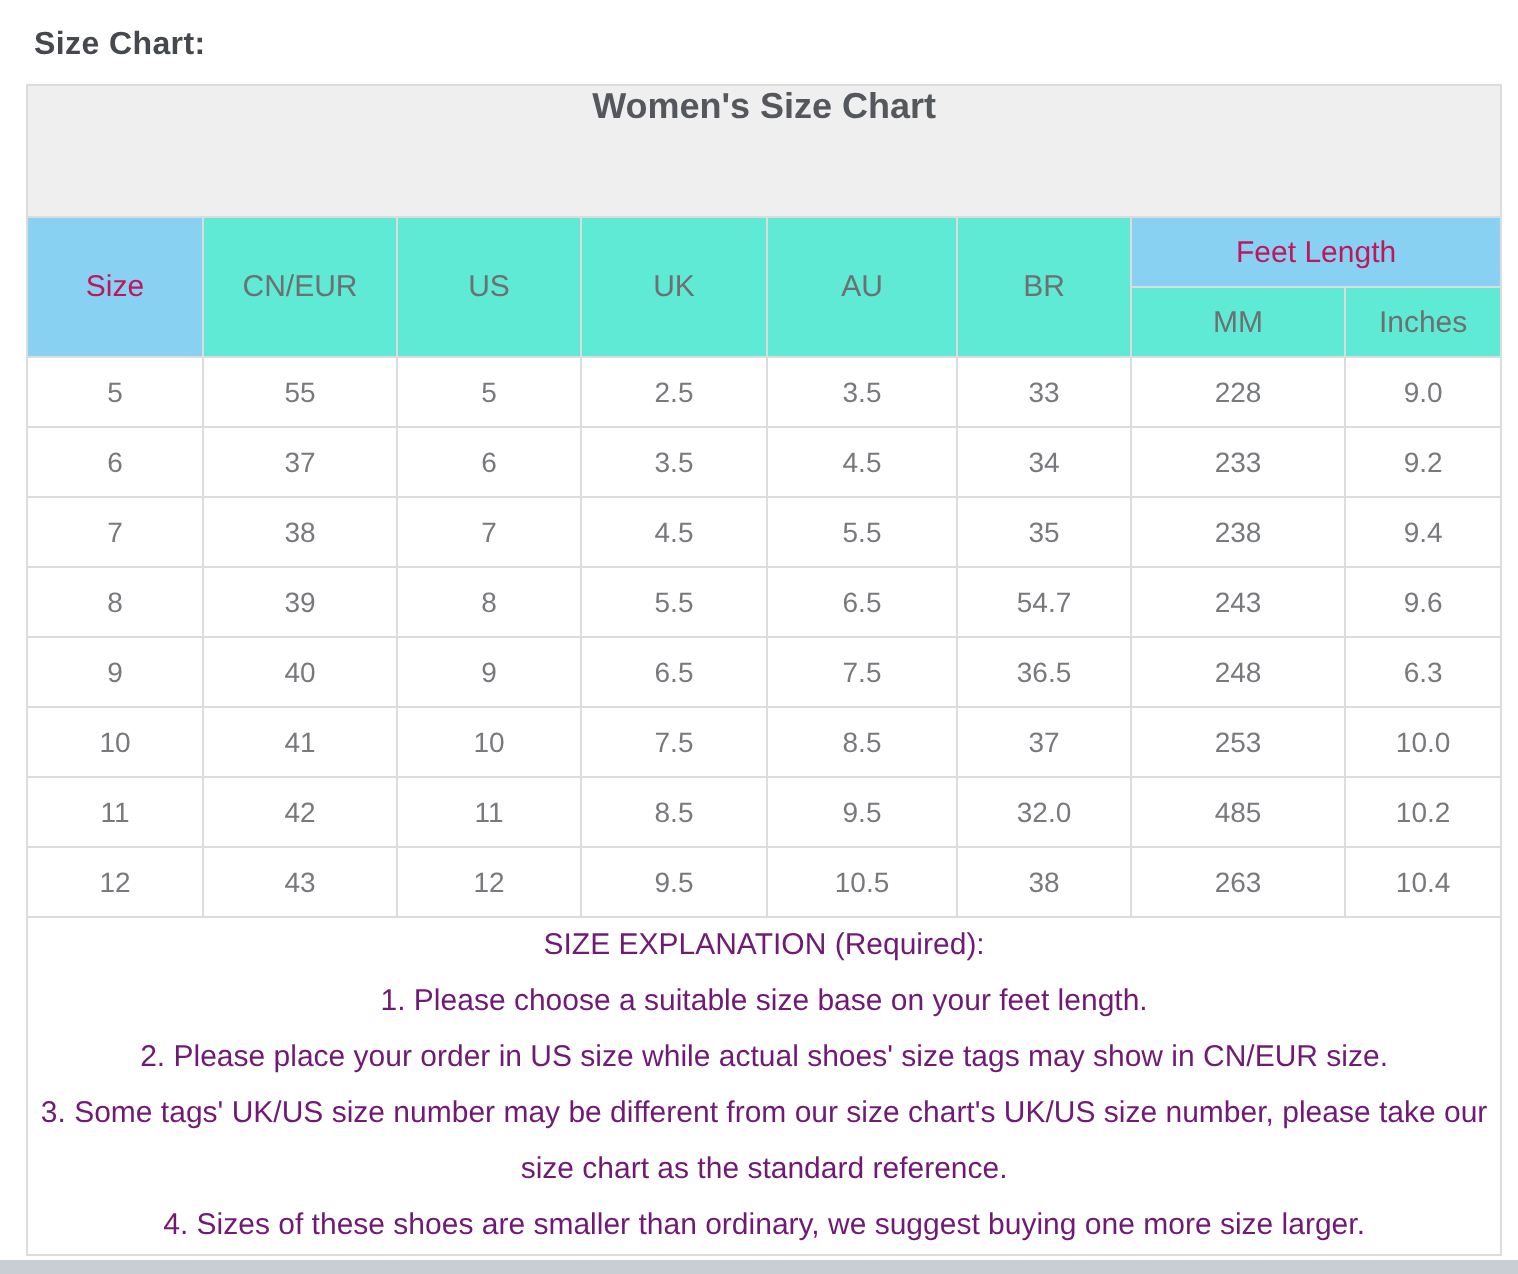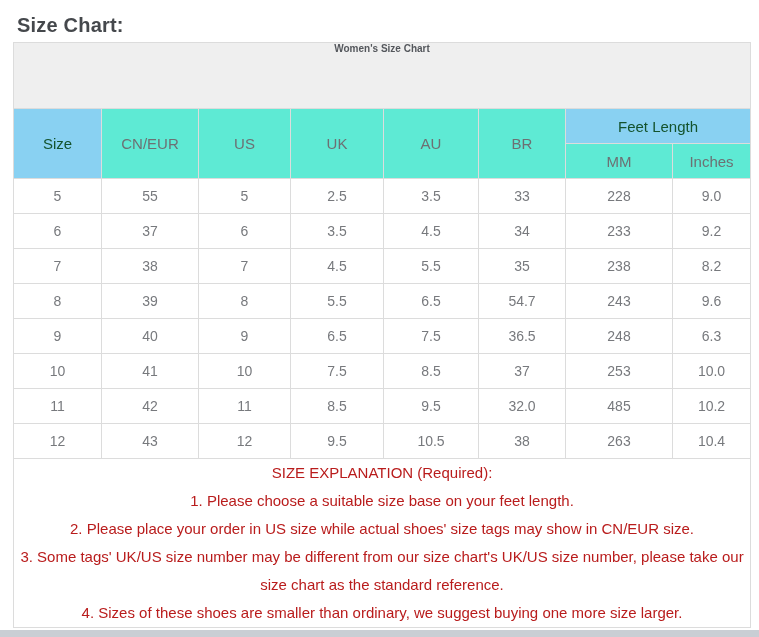--- a/index.html
+++ b/index.html
@@ -12,21 +12,21 @@
     position: relative;
     width: 759px;
     height: 637px;
     background: #ffffff;
     overflow: hidden;
   }
   .page-title {
     position: absolute;
     left: 17px;
     top: 14px;
-    font-size: 20px;
+    font-size: 16px;
     font-weight: bold;
     color: #45484c;
     letter-spacing: 0.2px;
   }
   table.size-chart {
     position: absolute;
     left: 13px;
     top: 42px;
     width: 737px;
     border-collapse: collapse;
@@ -36,44 +36,44 @@
   table.size-chart td {
     border: 1px solid #dcdcdc;
     text-align: center;
     padding: 0;
   }
   .caption-cell {
     height: 66px;
     background: #efefef;
     vertical-align: top;
     padding-top: 13px;
-    font-size: 10px;
+    font-size: 18px;
     font-weight: bold;
     color: #54575c;
   }
   th.colhead {
     font-weight: normal;
     color: #6d7073;
     font-size: 15px;
     background: #5eead4;
   }
   .hrow1 th { height: 35px; }
   .hrow2 th { height: 35px; }
-  th.blue { background: #89d1f2; color: #14532d; }
+  th.blue { background: #89d1f2; color: #be185d; }
   tr.data td {
     height: 35px;
     color: #77797d;
     font-size: 14px;
     background: #ffffff;
   }
   td.explain {
     text-align: left;
     vertical-align: top;
     padding: 5px 11px 9px 11px;
-    color: #b91c1c;
+    color: #701a75;
     font-size: 15px;
     line-height: 28px;
     background: #ffffff;
   }
   .bottom-strip {
     position: absolute;
     left: 0;
     bottom: 0;
     width: 759px;
     height: 7px;
@@ -137,21 +137,21 @@
         <td>9.2</td>
       </tr>
       <tr class="data">
         <td>7</td>
         <td>38</td>
         <td>7</td>
         <td>4.5</td>
         <td>5.5</td>
         <td>35</td>
         <td>238</td>
-        <td>8.2</td>
+        <td>9.4</td>
       </tr>
       <tr class="data">
         <td>8</td>
         <td>39</td>
         <td>8</td>
         <td>5.5</td>
         <td>6.5</td>
         <td>54.7</td>
         <td>243</td>
         <td>9.6</td>

